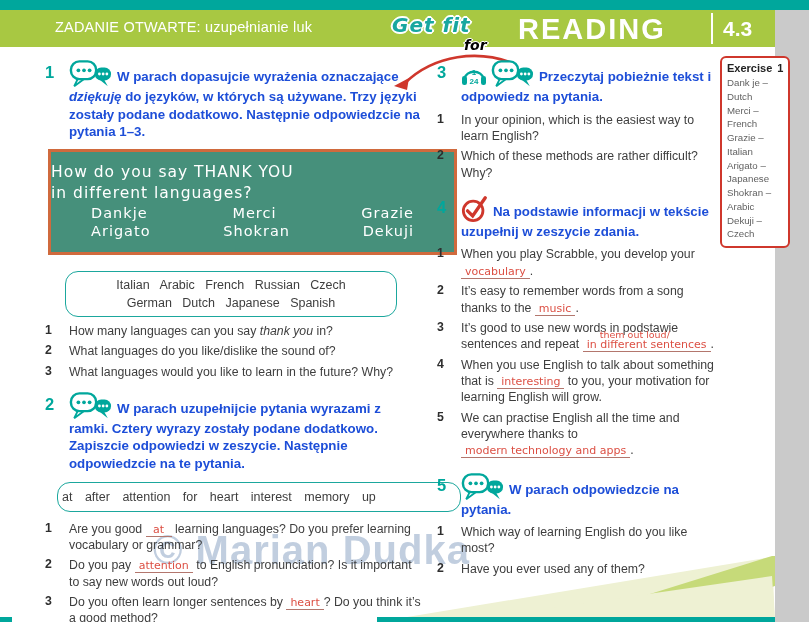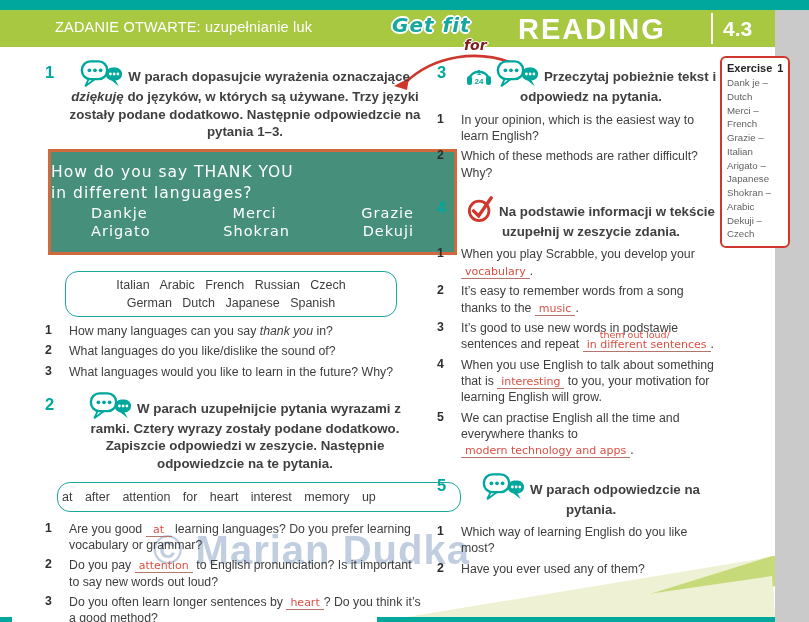--- a/index.html
+++ b/index.html
@@ -9,21 +9,21 @@
 
   
   .topbar{position:absolute;left:0;top:0;width:809px;height:10px;background:#00a79c;}
   .band{position:absolute;left:0;top:10px;width:775px;height:37px;background:#a8c842;}
   .task-label{position:absolute;left:55px;top:9px;color:#fff;font-size:14.5px;letter-spacing:.2px;}
   .logo{position:absolute;left:388px;top:1px;width:130px;height:44px;}
   .logo-get{position:absolute;left:4px;top:2px;font-size:20px;font-weight:bold;font-style:italic;
     color:#18a79f;font-family:"DejaVu Sans",sans-serif;letter-spacing:1px;
     text-shadow:-2px 0 0 #fff,2px 0 0 #fff,0 -2px 0 #fff,0 2px 0 #fff,-1px -1px 0 #fff,1px 1px 0 #fff,-1px 1px 0 #fff,1px -1px 0 #fff;}
   .logo-for{position:absolute;left:76px;top:26px;font-size:14px;font-weight:bold;font-style:italic;
-    color:#7f1d1d;font-family:"DejaVu Sans",sans-serif;
+    color:#000000;font-family:"DejaVu Sans",sans-serif;
     text-shadow:-1.5px 0 0 #fff,1.5px 0 0 #fff,0 -1.5px 0 #fff,0 1.5px 0 #fff;}
   .reading{position:absolute;left:518px;top:3px;color:#fff;font-size:29px;font-weight:bold;letter-spacing:2px;}
   .unit-sep{position:absolute;left:711px;top:3px;width:2px;height:31px;background:#fff;}
   .unit{position:absolute;left:723px;top:7px;color:#fff;font-size:21px;font-weight:bold;}
 
   .gray-edge{position:absolute;left:775px;top:10px;width:34px;height:612px;background:#cacaca;}
 
   
   .bottom-art{position:absolute;left:0;top:0;width:809px;height:622px;pointer-events:none;}
   .watermark{position:absolute;left:153px;top:528px;font-size:40px;font-weight:bold;
@@ -35,21 +35,21 @@
   .answer-box .ak-title{font-size:11px;font-weight:bold;color:#222;margin-bottom:2px;word-spacing:2px;}
   .answer-box .ak-line{font-size:9.7px;color:#616161;line-height:1.42;}
 
   
   .col{position:absolute;top:60px;}
   .col-left{left:45px;width:376px;}
   .col-right{left:437px;width:284px;}
 
   .ex-head{display:flex;margin-bottom:6px;}
   .ex-num{width:24px;flex:none;color:#00a79c;font-size:16.5px;font-weight:bold;padding-top:3px;}
-  .ex-text{flex:1;font-size:13.3px;font-weight:bold;color:#404040;line-height:1.32;text-align:center;}
+  .ex-text{flex:1;font-size:13.3px;font-weight:bold;color:#1d4ed8;line-height:1.32;}
   .ex-text .icon{display:inline-block;vertical-align:-7px;margin-right:4px;}
 
   .qs{margin:6px 0 0 0;padding:0;list-style:none;}
   .q{display:flex;margin-bottom:4px;}
   .q-num{width:24px;flex:none;font-weight:bold;color:#2e2e2e;font-size:12.3px;}
   .q-body{flex:1;font-size:12.3px;color:#3e3e3e;line-height:1.33;}
 
   
   .board{margin:8px 0 16px 3px;width:409px;height:106px;background:#46907b;border:3px solid #d06a3d;
     box-sizing:border-box;color:#fff;font-family:"DejaVu Sans",sans-serif;}

